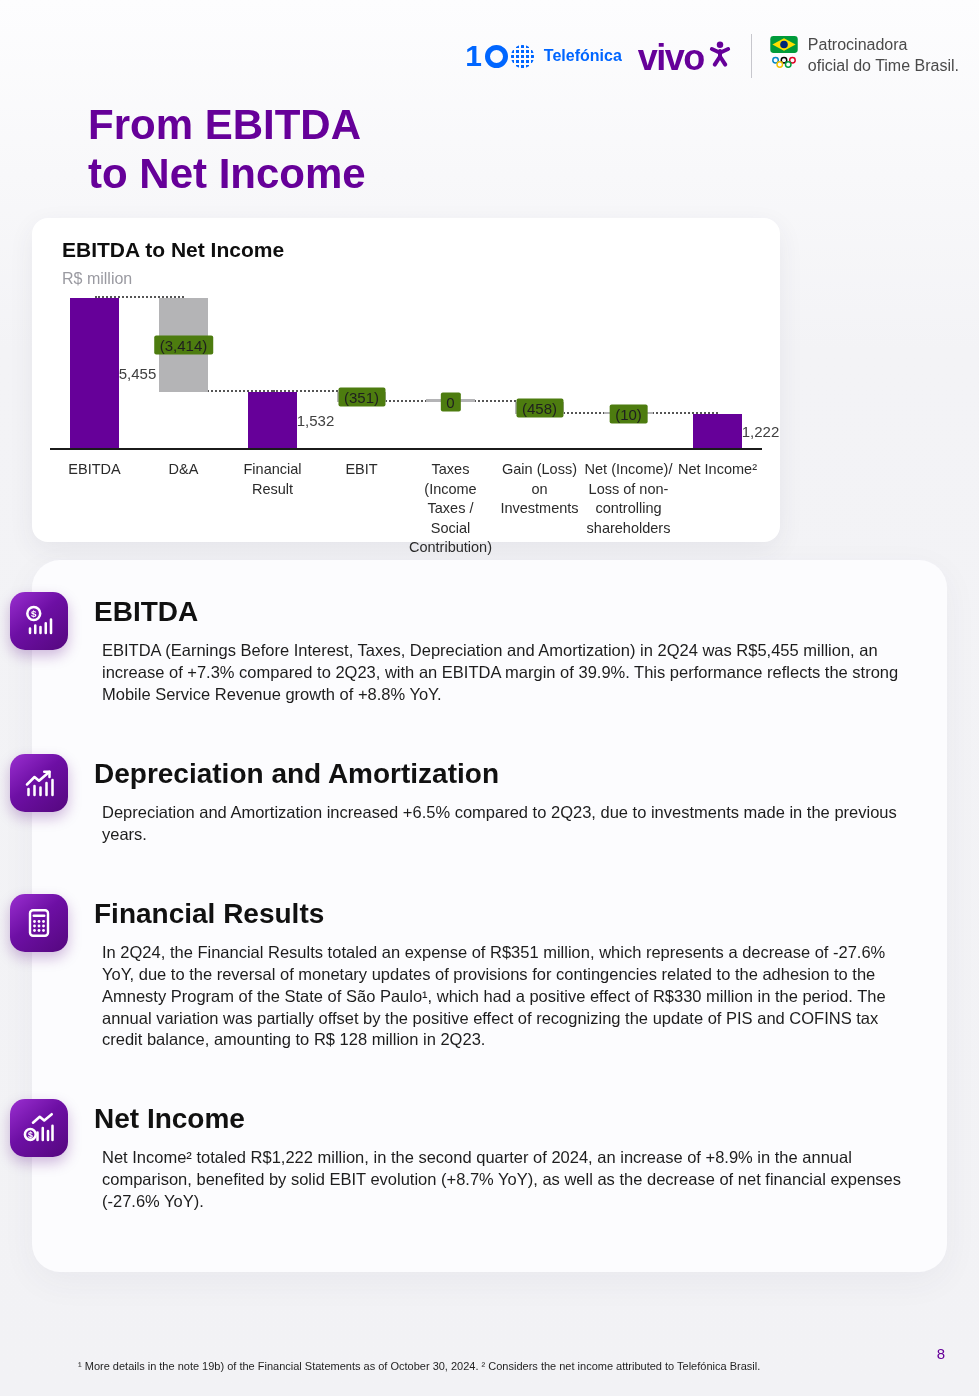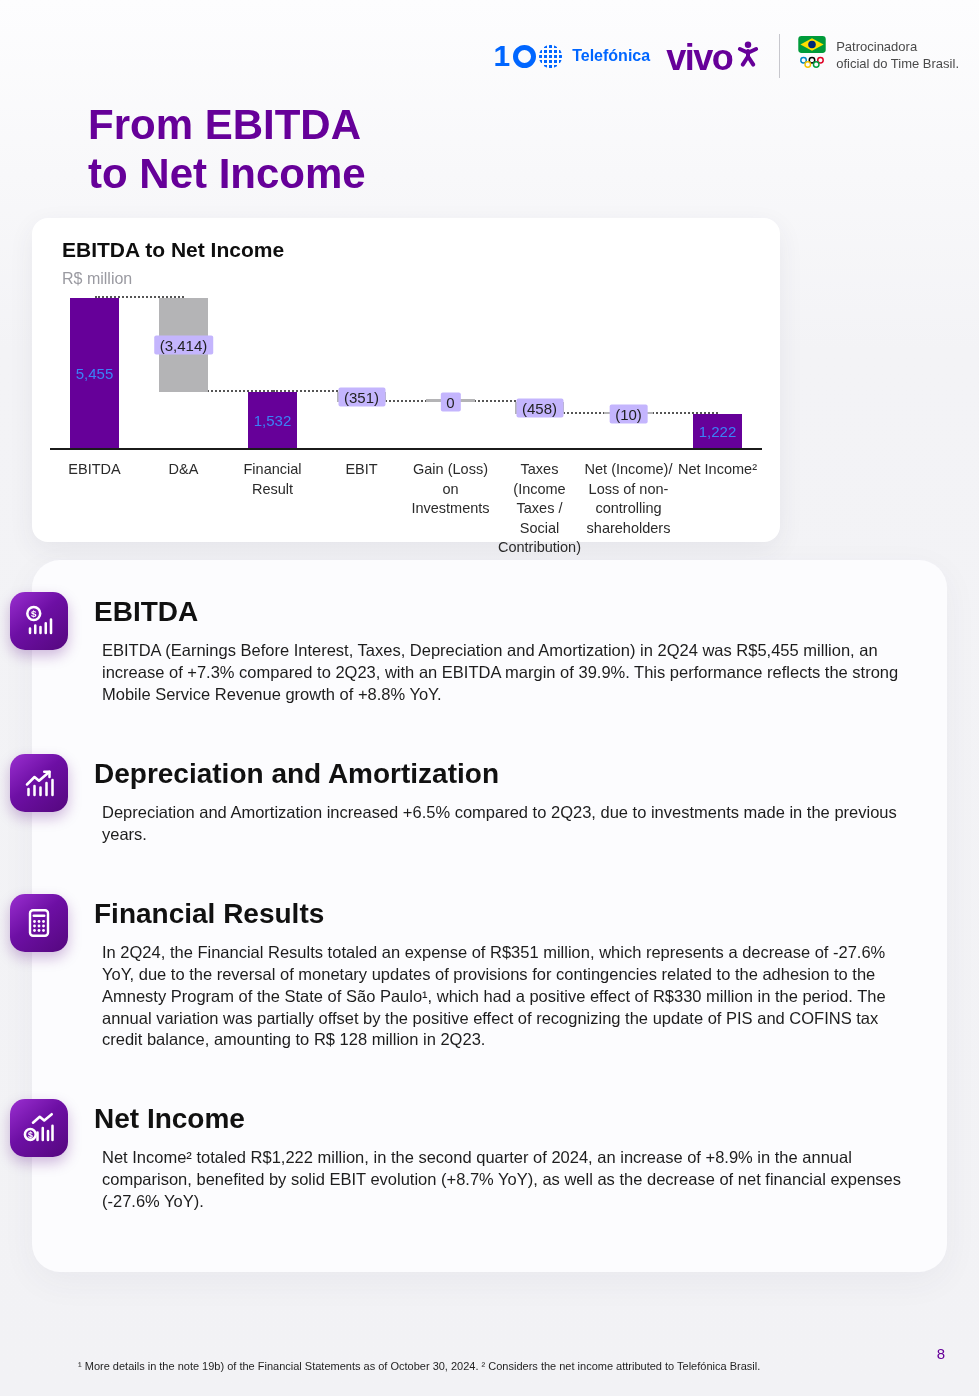--- a/index.html
+++ b/index.html
@@ -19,21 +19,21 @@
   .tef-zero.outline { border:5px solid #0066ff; }
   .tef-zero.dots {
     background-image:radial-gradient(#0066ff 1.6px, transparent 1.8px);
     background-size:5px 5px; background-position:center;
   }
   .tef-name { color:#0066ff; font-weight:bold; font-size:16px; margin-left:7px;text-align:right; }
   .vivo-logo { display:flex; align-items:flex-end; gap:1px; }
   .vivo-text { color:#660099; font-weight:bold; font-size:36px; line-height:.85; letter-spacing:-1.5px; }
   .logo-divider { width:1px; height:44px; background:#c7c7cd; }
   .sponsor { display:flex; align-items:center; gap:8px; }
-  .sponsor-text { font-size:13px; color:#4a4a4a; line-height:1.3; }
+  .sponsor-text { font-size:16px; color:#4a4a4a; line-height:1.3; }
 
   
   .main-title {
     position:absolute; left:88px; top:100px;
     color:#660099; font-weight:bold; font-size:42px; line-height:1.17;
   }
 
   
   .chart-card {
     position:absolute; left:32px; top:218px; width:748px; height:324px;
@@ -46,22 +46,22 @@
   .wf-wrap { margin-top:10px; }
   .wf-plot { position:relative; height:152px; border-bottom:2.5px solid #1b1b1b; }
   .wf-bar { position:absolute; z-index:2; }
   .wf-bar.total { background:#660099; }
   .wf-bar.delta { background:#b4b4b6; }
   .wf-conn { position:absolute; z-index:1; height:0; border-top:2px dotted #555; }
   .wf-label {
     position:absolute; z-index:3; transform:translate(-50%,50%);
     font-size:15px; white-space:nowrap;
   }
-  .wf-label.total { color:#3b82f6; }
-  .wf-label.delta { color:#1f1f1f; background:#c4b5fd; padding:1px 6px; border-radius:2px; }
+  .wf-label.total { color:#404040;margin-left:43px; }
+  .wf-label.delta { color:#1f1f1f; background:#4d7c0f; padding:1px 6px; border-radius:2px; }
   .wf-cats { display:flex; }
   .wf-cat { flex:1; text-align:center; font-size:14.5px; color:#2b2b2b; padding-top:10px; line-height:1.35; }
 
   
   .sections-panel {
     position:absolute; left:32px; top:560px; width:915px; height:712px;
     background:#fcfcfe; border-radius:28px;
     box-shadow:0 10px 34px rgba(60,60,100,.05);
     padding:36px 44px 24px 70px;
   }
@@ -164,22 +164,22 @@
           <div class="wf-label delta" style="left: 81.25%; bottom: 22.4931%;">(10)</div>
           <div class="wf-conn" style="left: 81.25%; width: 12.5%; bottom: 22.4015%;"></div>
           <div class="wf-bar total" style="left: 90.25%; width: 7%; bottom: 0%; height: 22.4015%;"></div>
           <div class="wf-label total" style="left: 93.75%; bottom: 11.2007%;">1,222</div>
         </div>
       <div class="wf-cats" id="wf-cats">
           <div class="wf-cat">EBITDA</div>
           <div class="wf-cat">D&amp;A</div>
           <div class="wf-cat">Financial Result</div>
           <div class="wf-cat">EBIT</div>
+          <div class="wf-cat">Taxes (Income Taxes / Social Contribution)</div>
           <div class="wf-cat">Gain (Loss) on Investments</div>
-          <div class="wf-cat">Taxes (Income Taxes / Social Contribution)</div>
           <div class="wf-cat">Net (Income)/ Loss of non-controlling shareholders</div>
           <div class="wf-cat">Net Income²</div>
         </div>
     </div>
   </div>
 
   <div class="sections-panel">
 
     <section class="info">
       <div class="icon-box">

